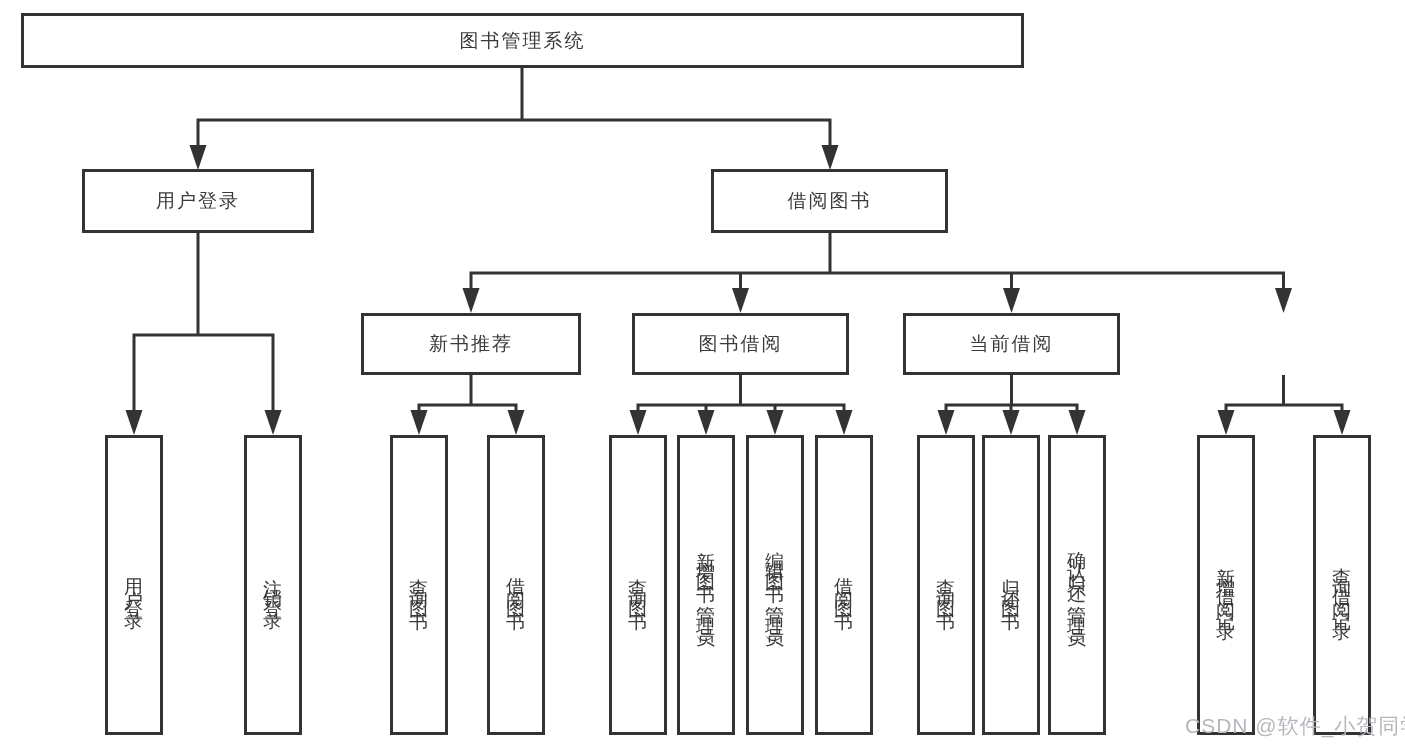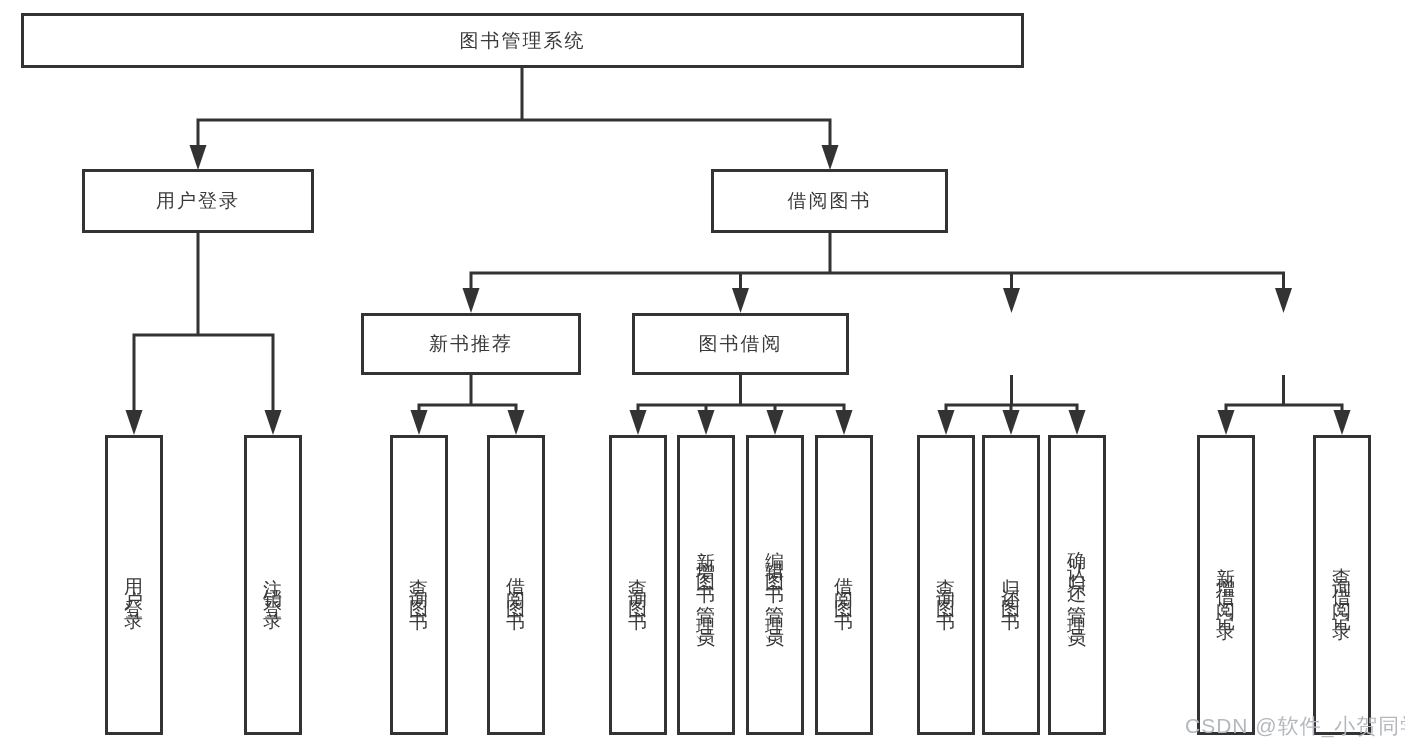--- a/index.html
+++ b/index.html
@@ -114,20 +114,21 @@
     </g>
   </svg>
 
   <div class="node" style="left:21px; top:13px; width:1003px; height:55px;">图书管理系统</div>
 
   <div class="node" style="left:82px; top:169px; width:232px; height:64px;">用户登录</div>
   <div class="node" style="left:711px; top:169px; width:237px; height:64px;">借阅图书</div>
 
   <div class="node" style="left:632px; top:313px; width:217px; height:62px;">图书借阅</div>
   <div class="node" style="left:361px; top:313px; width:220px; height:62px;">新书推荐</div>
+  <div class="node" style="left:903px; top:313px; width:217px; height:62px;">当前借阅</div>
 
   <div class="node vnode" style="left:105px;">用户登录</div>
   <div class="node vnode" style="left:244px;">注销登录</div>
 
   <div class="node vnode" style="left:390px;">查询图书</div>
   <div class="node vnode" style="left:487px;">借阅图书</div>
 
   <div class="node vnode" style="left:609px;">查询图书</div>
   <div class="node vnode" style="left:677px;">新增图书（管理员）</div>
   <div class="node vnode" style="left:746px;">编辑图书（管理员）</div>

